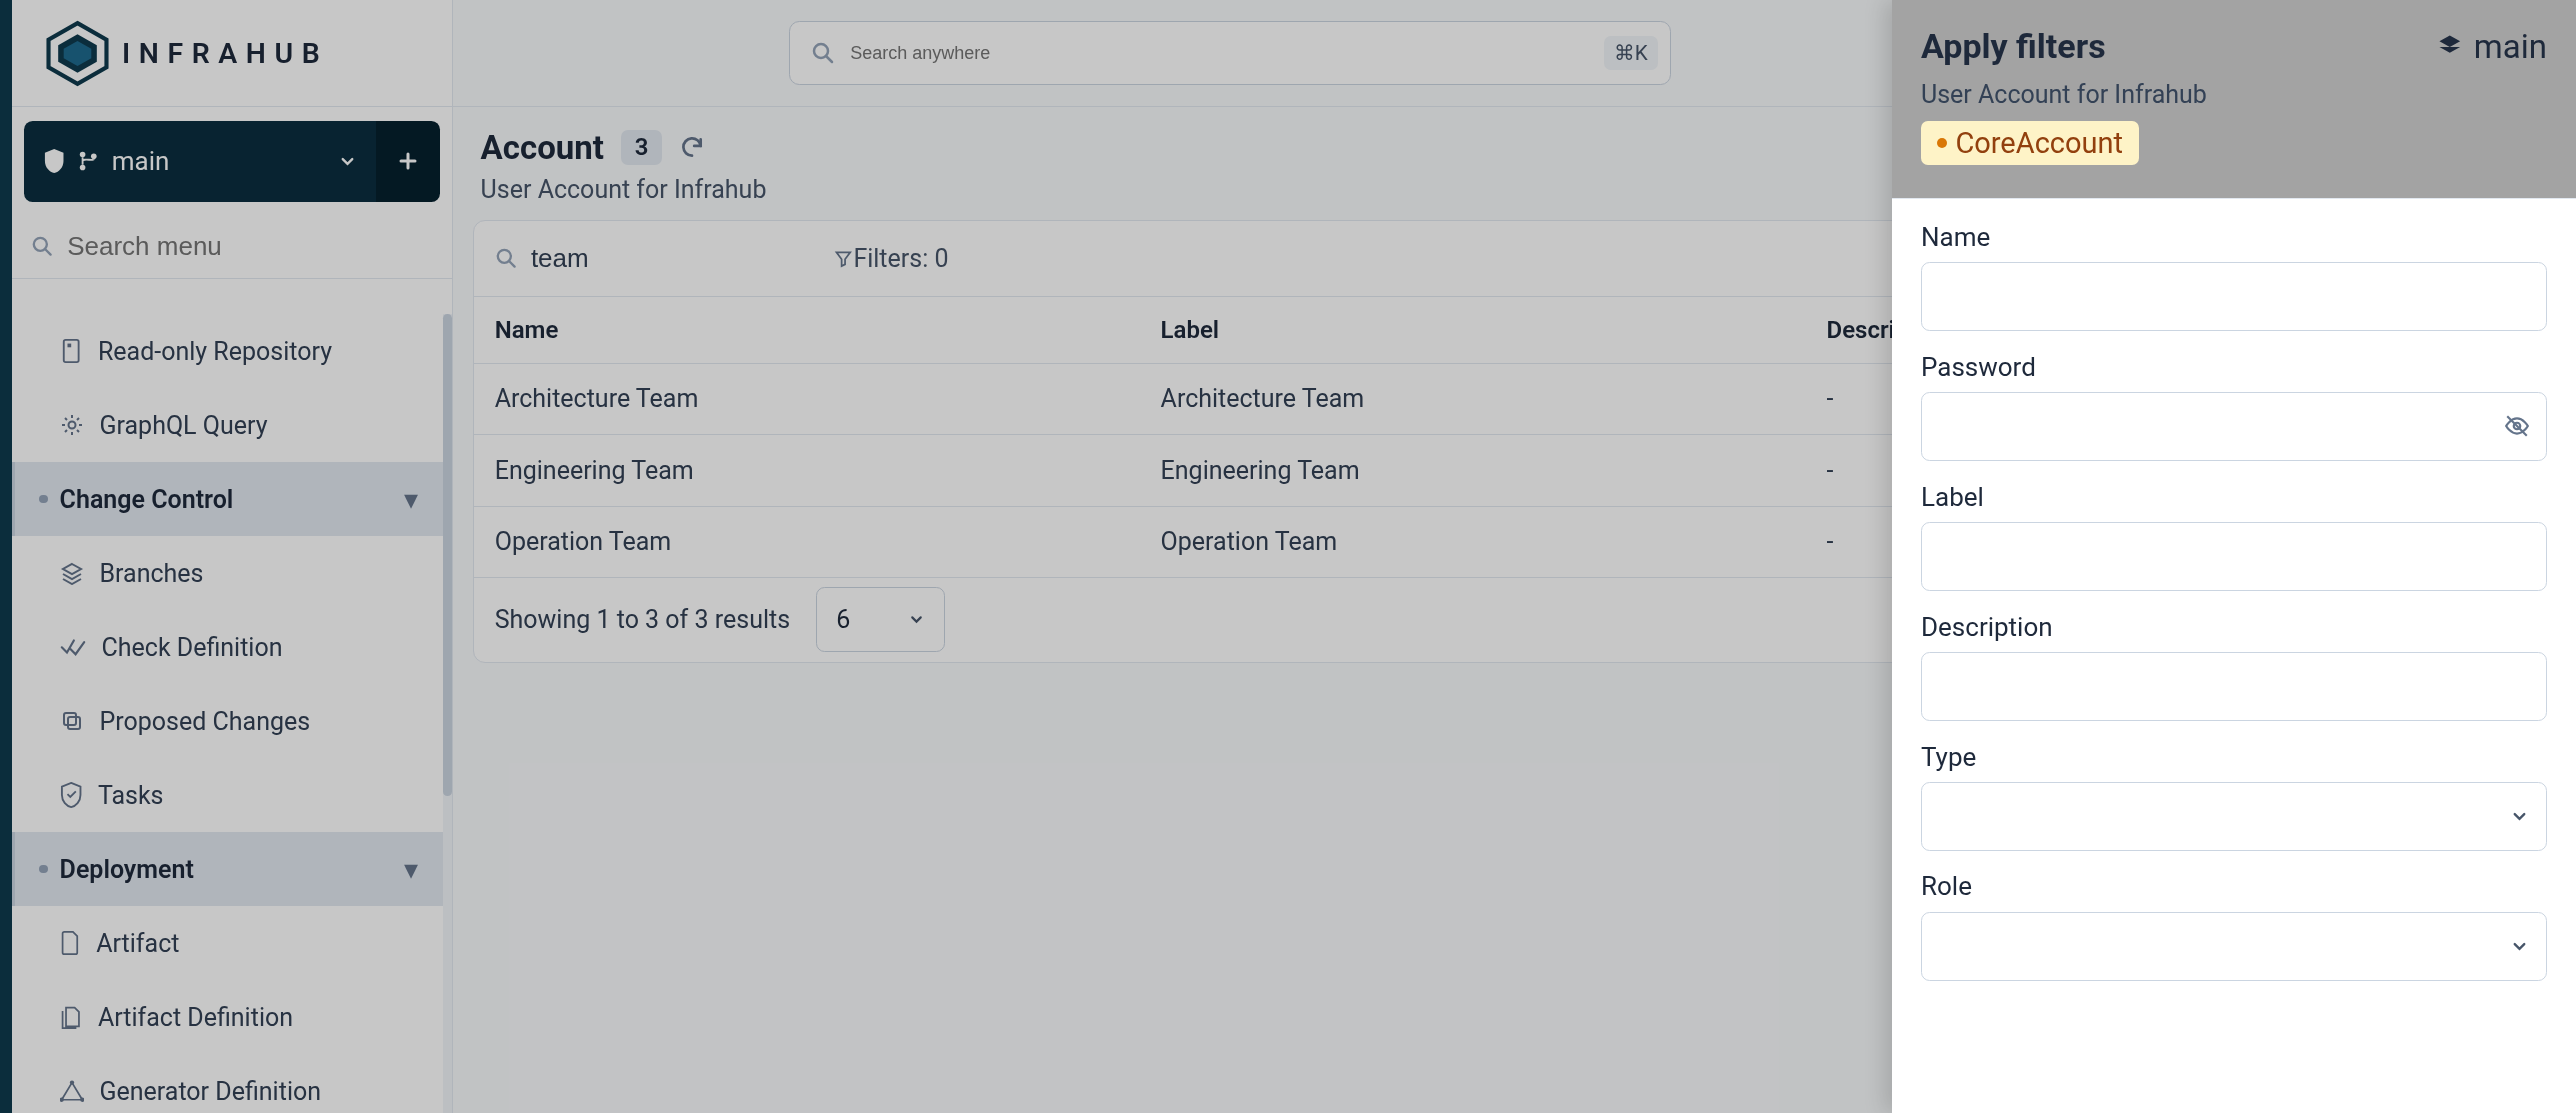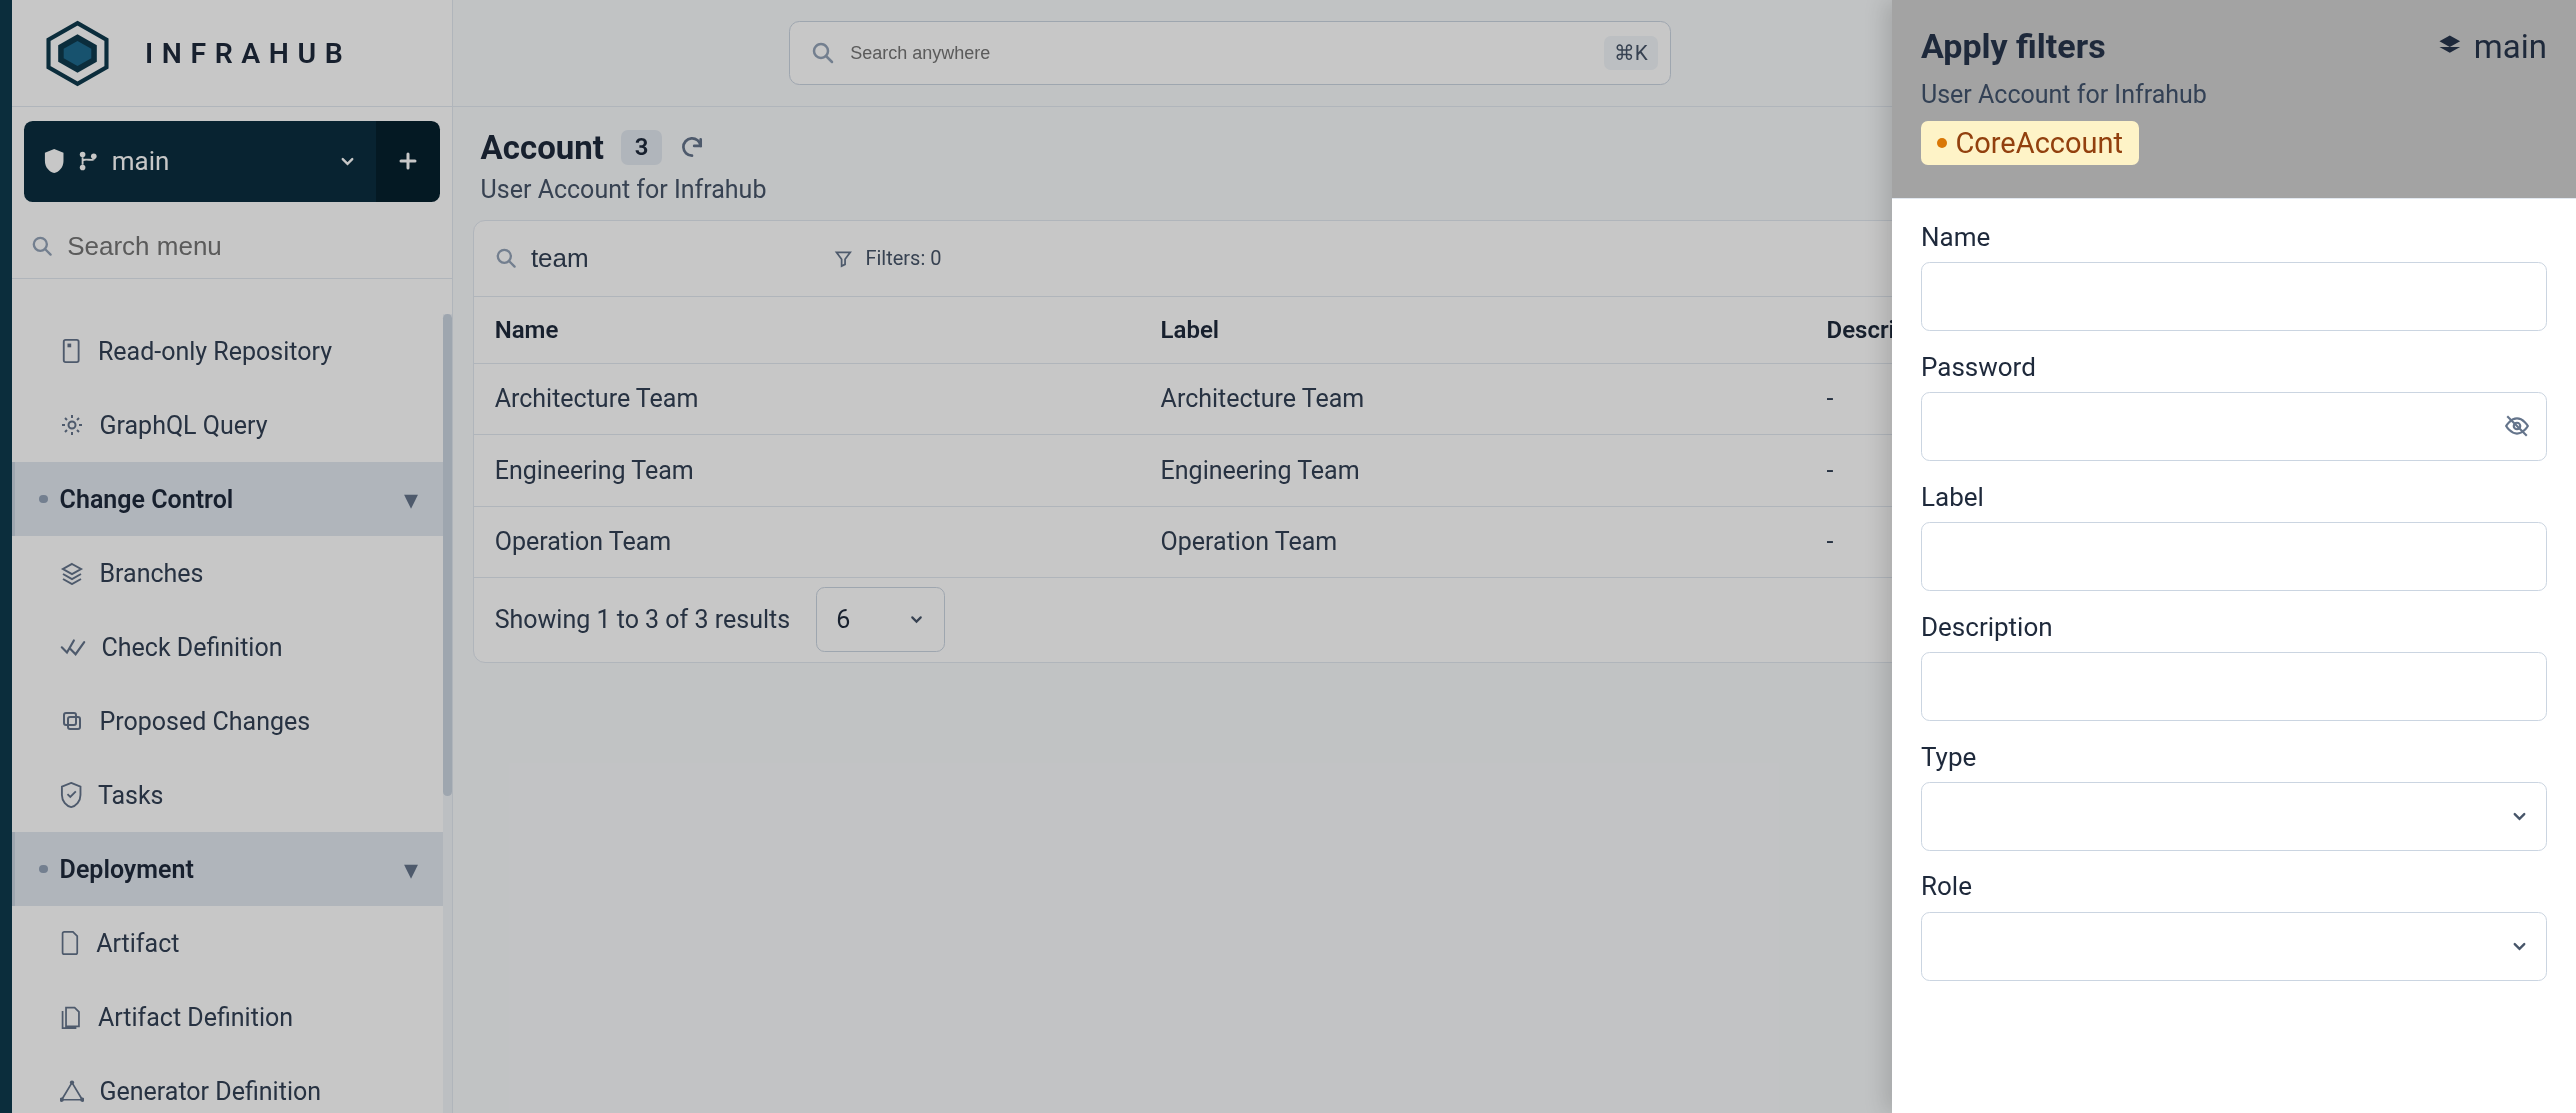--- a/index.html
+++ b/index.html
@@ -6,21 +6,21 @@
   body { font-family: -apple-system, BlinkMacSystemFont, "Segoe UI", Roboto, sans-serif; color: #1e293b; background: #f8fafc; overflow: hidden; position: relative; width: 2576px; height: 1113px; }
   
   
   .dim-overlay { position: absolute; inset: 0; background: rgba(0,0,0,0.22); z-index: 50; }
   
   
   .edge-bar { position: absolute; left:0; top:0; width: 12px; height: 100%; background:#0f3a4d; z-index:5;}
   
   
   .sidebar { position: absolute; left: 12px; top: 0; width: 441px; height: 100%; background: #fff; border-right: 0.9px solid #e2e8f0; z-index: 10; }
-  .logo-row { height: 107px; display:flex; align-items:center; padding-left: 31px; gap: 33px; border-bottom:0.9px solid #e2e8f0;}
+  .logo-row { height: 107px; display:flex; align-items:center; padding-left: 31px; gap: 10px; border-bottom:0.9px solid #e2e8f0;}
   .logo-mark { width: 69px; height: 69px; }
   .logo-text { font-size: 28.4px; font-weight: 600; letter-spacing: 8.6px; color:#1e293b;}
   
   .branch-row { display:flex; gap:0; padding: 13.8px 12px 13.8px 12px; }
   .branch-sel { flex:1; background:#0b2e3f; color:#fff; border-radius:8.6px 0 0 8.6px; height: 81px; display:flex; align-items:center; padding:0 19px; gap:12px; font-size:26px; position:relative; cursor:pointer;}
   .branch-sel .chev { margin-left:auto; }
   .branch-add { width: 64px; background:#06202e; border-radius:0 8.6px 8.6px 0; display:flex; align-items:center; justify-content:center; color:#fff; cursor:pointer;}
   
   .menu-search { padding: 15.5px 19px; display:flex; align-items:center; gap:13.8px; color:#64748b; border-bottom:0.9px solid #e2e8f0;}
   .menu-search input { border:none; outline:none; font-size:26px; color:#334155; width:100%; background:transparent;}
@@ -46,21 +46,21 @@
   .page-title { font-size:33px; font-weight:700;}
   .count-badge { background:#e2e8f0; border-radius:6.9px; padding:3.4px 13.8px; font-size:24px; font-weight:600;}
   .refresh { color:#64748b; cursor:pointer;}
   .page-sub { font-size:25px; color:#475569; margin-top:8.6px;}
   
   .content { padding: 0 20px;}
   .card { border:0.9px solid #e2e8f0; border-radius:12px; background:#fff; overflow:hidden;}
   .card-toolbar { height:76px; display:flex; align-items:center; padding:0 20.7px; gap:19px; border-bottom:0.9px solid #e2e8f0;}
   .tbl-search { display:flex; align-items:center; gap:13.8px; width:319px;}
   .tbl-search input { border:none; outline:none; font-size:26px; background:transparent; width:100%; color:#334155;}
-  .filters-btn { display:flex; align-items:center; gap:12px; color:#475569; font-size:20px; cursor:pointer;}
+  .filters-btn { display:flex; align-items:center; gap:0; color:#475569; font-size:25px; cursor:pointer;}
   
   table { width:100%; border-collapse:collapse;}
   th { text-align:left; font-size:24px; font-weight:600; padding:19px 20.7px; border-bottom:0.9px solid #e2e8f0; color:#1e293b;}
   td { font-size:25px; padding:20.7px 20.7px; border-bottom:0.9px solid #e2e8f0; color:#334155;}
   
   .card-foot { height:84px; display:flex; align-items:center; padding:0 20.7px; gap:26px;}
   .foot-text { font-size:25px; color:#334155;}
   .page-size { width:129px; height:65px; border:0.9px solid #cbd5e1; border-radius:8.6px; display:flex; align-items:center; justify-content:space-between; padding:0 19px; font-size:25px; cursor:pointer;}
   
   

